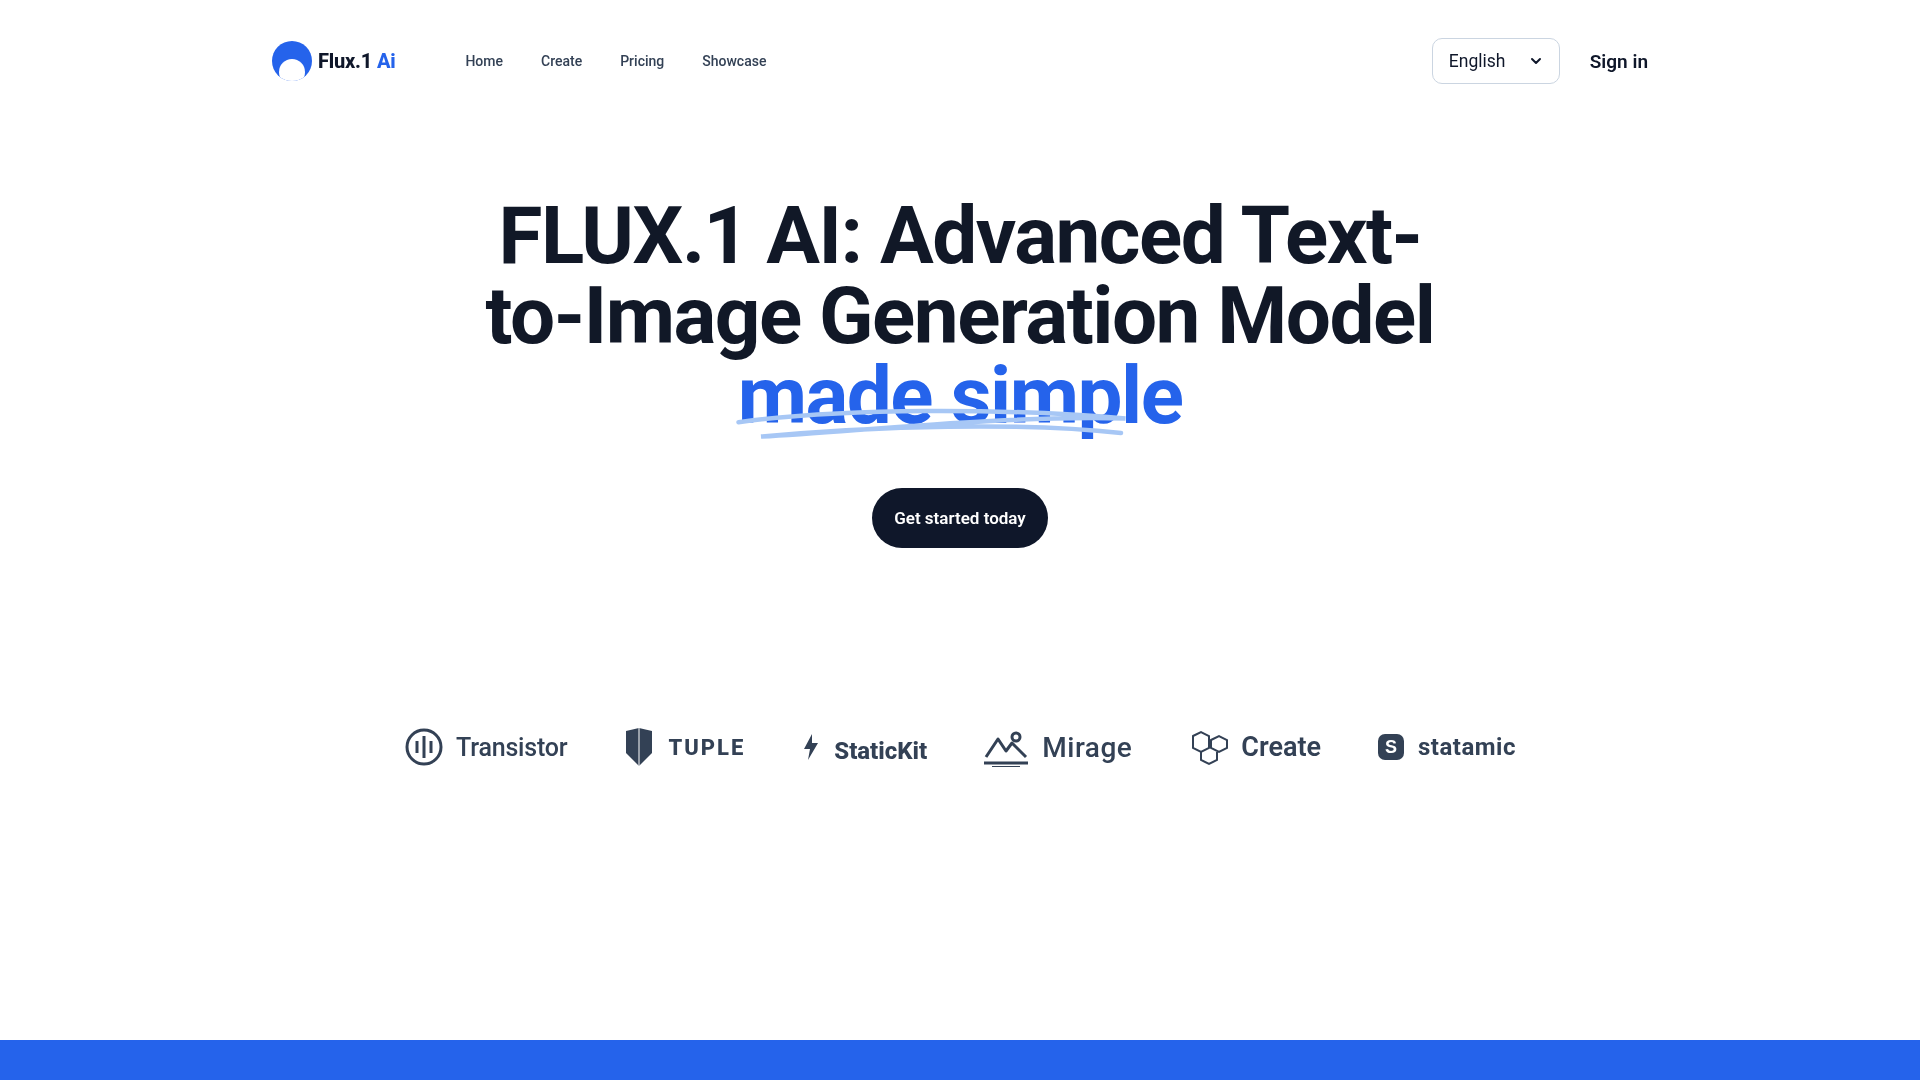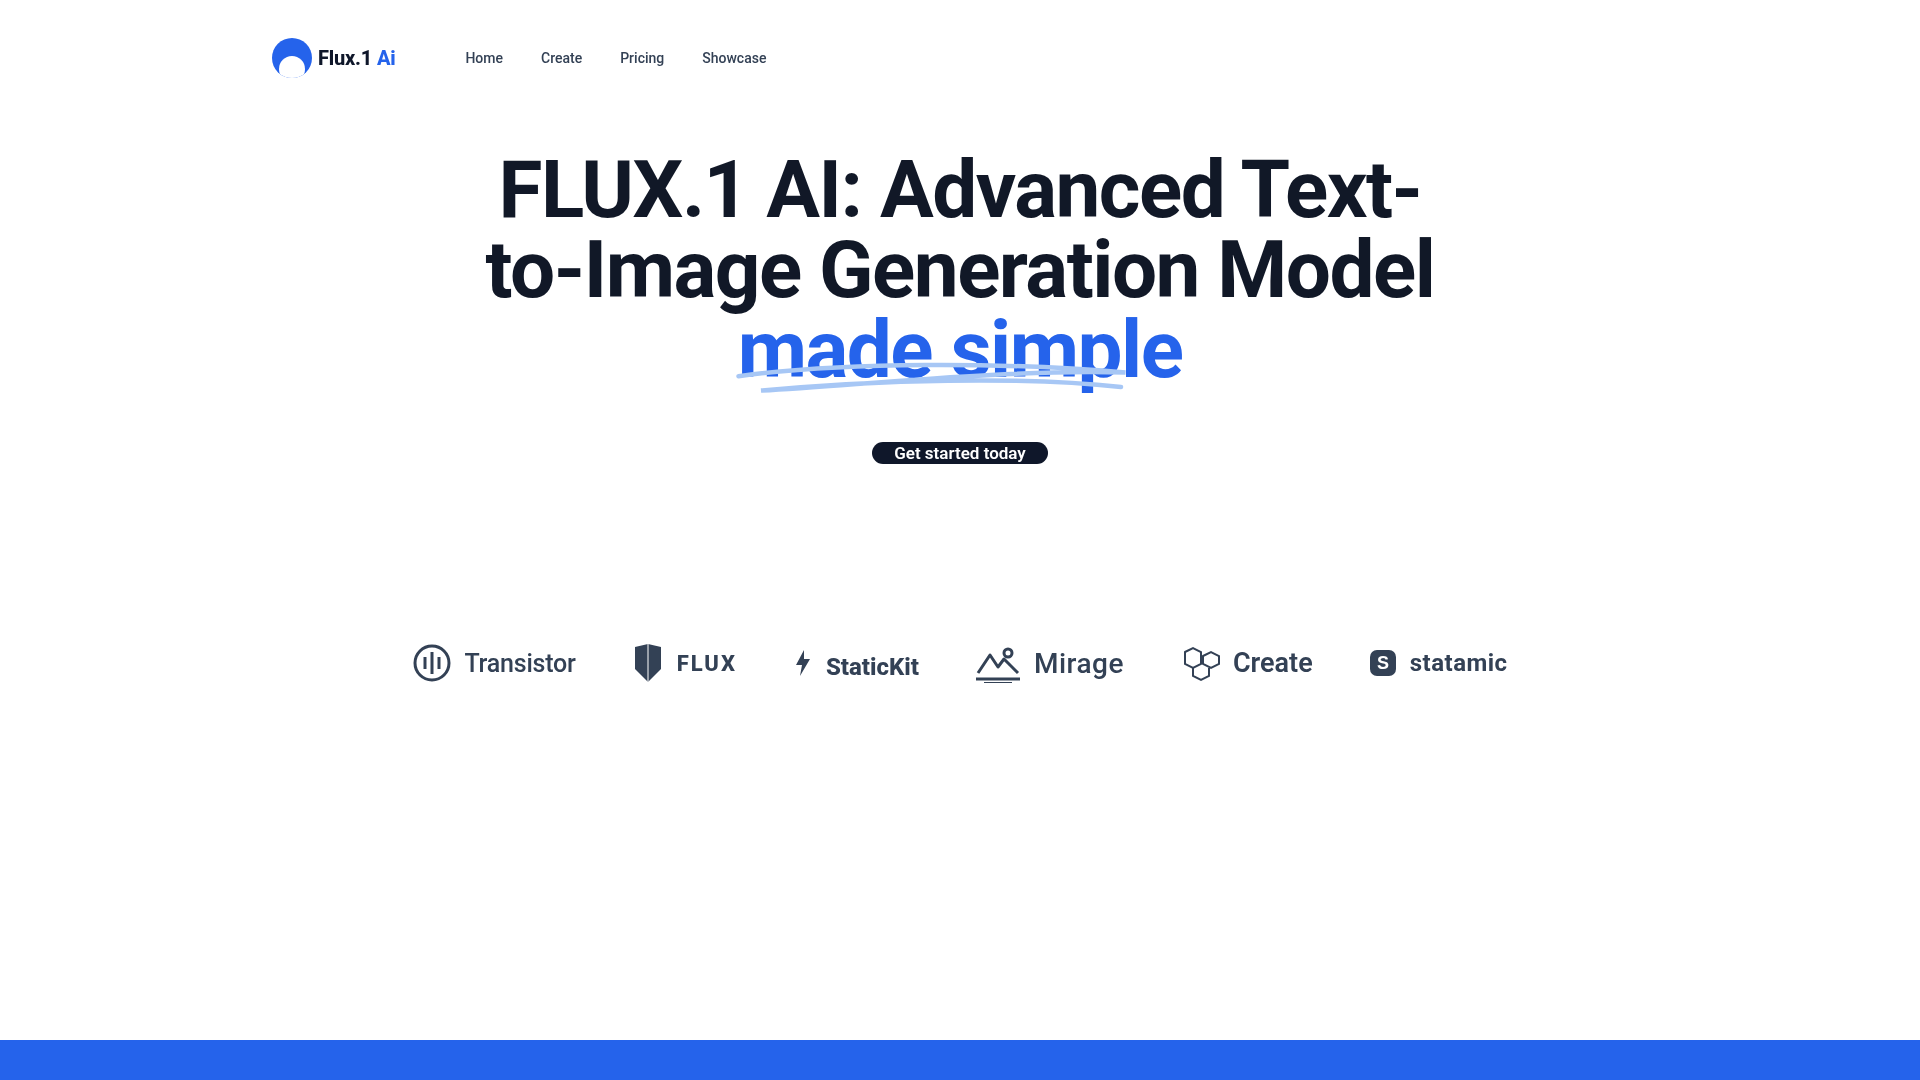--- a/index.html
+++ b/index.html
@@ -86,21 +86,21 @@
   }
   .chevron svg { display:block; }
   .signin {
     font-size: 19px;
     font-weight: 600;
     color: #0f172a;
     cursor: pointer;
   }
   
   .hero {
-    margin-top: 72px;
+    margin-top: 112px;
     text-align: center;
   }
   .hero h1 {
     font-size: 80px;
     line-height: 1.0;
     font-weight: 700;
     letter-spacing: -1.5px;
     color: #111827;
     max-width: 1000px;
     margin: 0 auto;
@@ -125,21 +125,21 @@
     line-height: 1.62;
     color: #334155;
   }
   .cta {
     display: inline-block;
     margin-top: 52px;
     background: #0f172a;
     color: #ffffff;
     font-size: 17px;
     font-weight: 600;
-    padding: 1px 22px;
+    padding: 20px 22px;
     border-radius: 999px;
     cursor: pointer;
   }
   
   .trusted {
     margin-top: 178px;
     text-align: center;
   }
   .trusted-heading {
     font-size: 18.5px;
@@ -192,20 +192,31 @@
       <span class="logo-text">
         <span>Flux.1 </span><span class="ai">Ai</span>
       </span>
     </div>
     <nav class="nav">
       <a>Home</a>
       <a>Create</a>
       <a>Pricing</a>
       <a>Showcase</a>
     </nav>
+    <div class="header-right">
+      <div class="lang-select">
+        <span>English</span>
+        <span class="chevron">
+          <svg width="14" height="14" viewBox="0 0 14 14" fill="none">
+            <path d="M3 5l4 4 4-4" stroke="#0f172a" stroke-width="2" stroke-linecap="round" stroke-linejoin="round"></path>
+          </svg>
+        </span>
+      </div>
+      <span class="signin">Sign in</span>
+    </div>
   </header>
 
   <section class="hero">
     <h1>
       <span>FLUX.1 AI: Advanced Text-to-Image Generation Model </span><span class="emph"><span>made simple</span>
         <svg class="scribble" viewBox="0 0 440 40" preserveAspectRatio="none">
           <path d="M5 18 C 120 2, 300 2, 435 14 C 300 10, 140 28, 30 34 C 160 22, 320 18, 430 30" stroke="#a7c7f5" stroke-width="5" fill="none" stroke-linecap="round"></path>
         </svg>
       </span>
     </h1>
@@ -223,21 +234,21 @@
           <line x1="27" y1="14" x2="27" y2="26" stroke="#334155" stroke-width="3"></line>
         </svg>
         <span class="word">Transistor</span>
       </div>
 
       <div class="clogo tuple">
         <svg width="34" height="40" viewBox="0 0 34 40">
           <path d="M4 4 L17 1 L30 4 L30 26 L17 39 L4 26 Z" fill="#334155"></path>
           <path d="M17 1 L17 39" stroke="#ffffff" stroke-width="1"></path>
         </svg>
-        <span class="word">FLUX</span>
+        <span class="word">TUPLE</span>
       </div>
 
       <div class="clogo statickit">
         <svg width="22" height="30" viewBox="0 0 22 30">
           <path d="M12 2 L4 17 L10 17 L8 28 L18 11 L12 11 Z" fill="#334155"></path>
         </svg>
         <span class="word">StaticKit</span>
       </div>
 
       <div class="clogo mirage">

